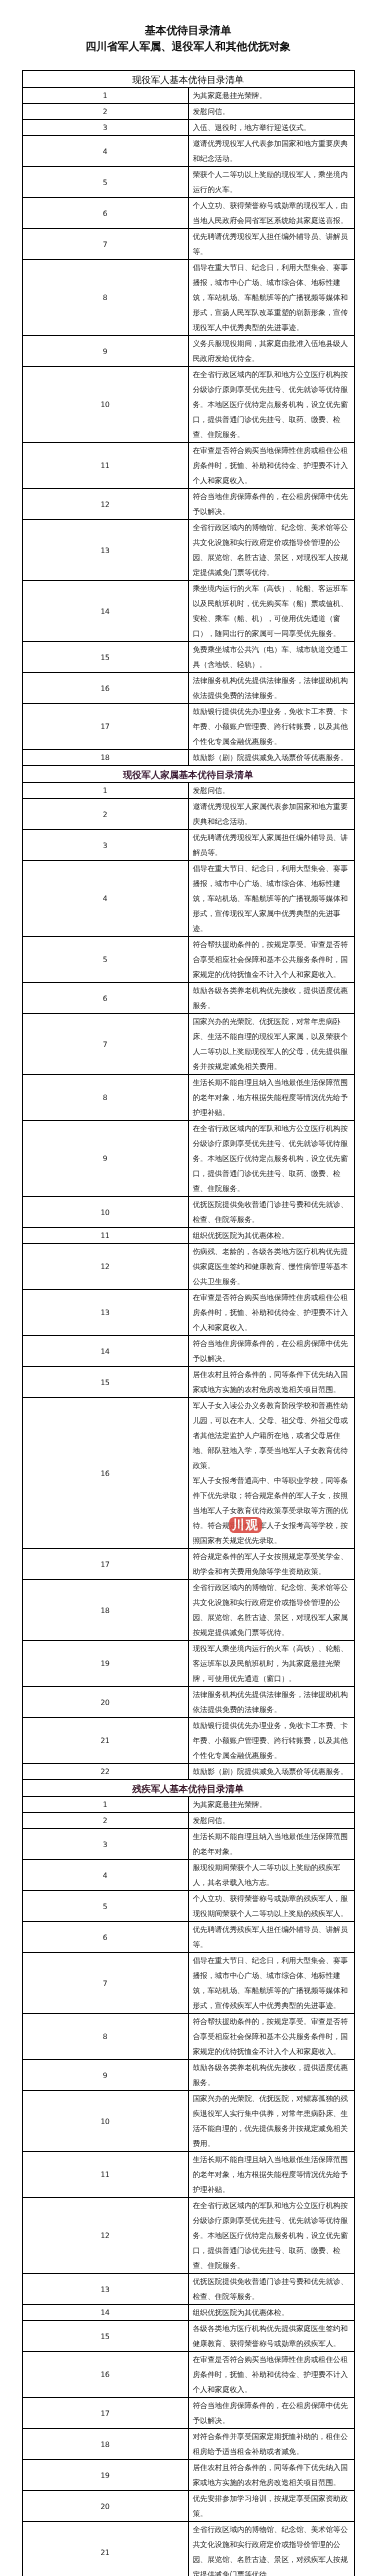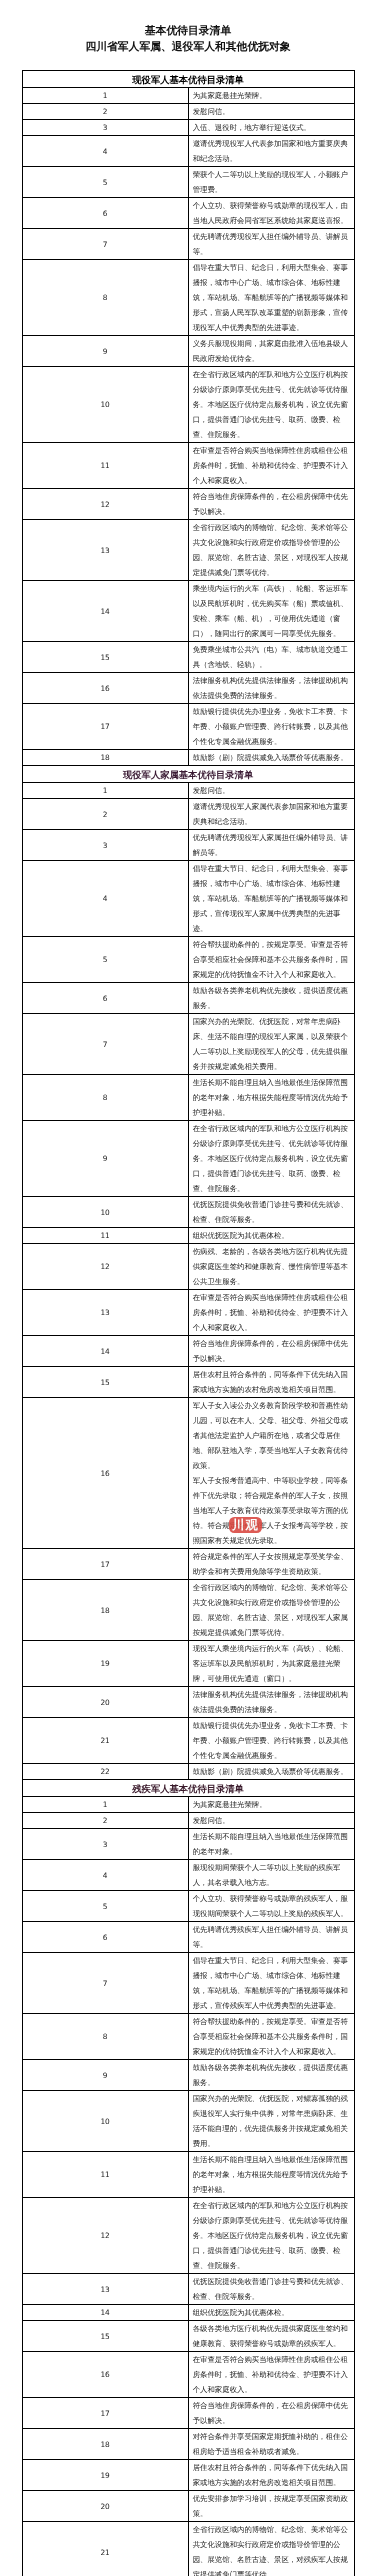--- a/index.html
+++ b/index.html
@@ -86,41 +86,41 @@
 <div class="page">
 
   <div class="doc-title">
     <div>基本优待目录清单</div>
     <div>四川省军人军属、退役军人和其他优抚对象</div>
   </div>
 
   <table class="catalog">
     <tbody>
         <tr>
-          <td colspan="2" class="sec" style="color: rgb(0, 0, 0); font-weight: bold; margin-top: 21px;">现役军人基本优待目录清单</td>
+          <td colspan="2" class="sec" style="color: rgb(0, 0, 0); font-weight: normal; margin-top: 21px;">现役军人基本优待目录清单</td>
         </tr>
         <tr>
           <td class="num">1</td>
           <td class="txt">为其家庭悬挂光荣牌。</td>
         </tr>
         <tr>
           <td class="num">2</td>
           <td class="txt">发慰问信。</td>
         </tr>
         <tr>
           <td class="num">3</td>
           <td class="txt">入伍、退役时，地方举行迎送仪式。</td>
         </tr>
         <tr>
           <td class="num">4</td>
           <td class="txt">邀请优秀现役军人代表参加国家和地方重要庆典和纪念活动。</td>
         </tr>
         <tr>
           <td class="num">5</td>
-          <td class="txt">荣获个人二等功以上奖励的现役军人，小额账户管理费。</td>
+          <td class="txt">荣获个人二等功以上奖励的现役军人，乘坐境内运行的火车。</td>
         </tr>
         <tr>
           <td class="num">6</td>
           <td class="txt">个人立功、获得荣誉称号或勋章的现役军人，由当地人民政府会同省军区系统给其家庭送喜报。</td>
         </tr>
         <tr>
           <td class="num">7</td>
           <td class="txt">优先聘请优秀现役军人担任编外辅导员、讲解员等。</td>
         </tr>
         <tr>

